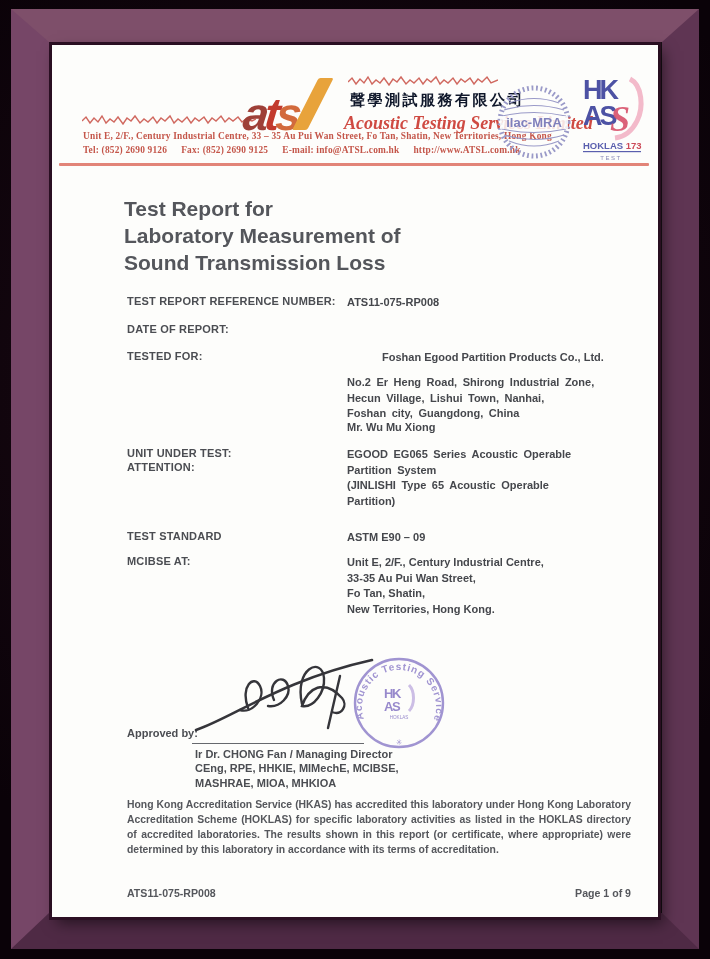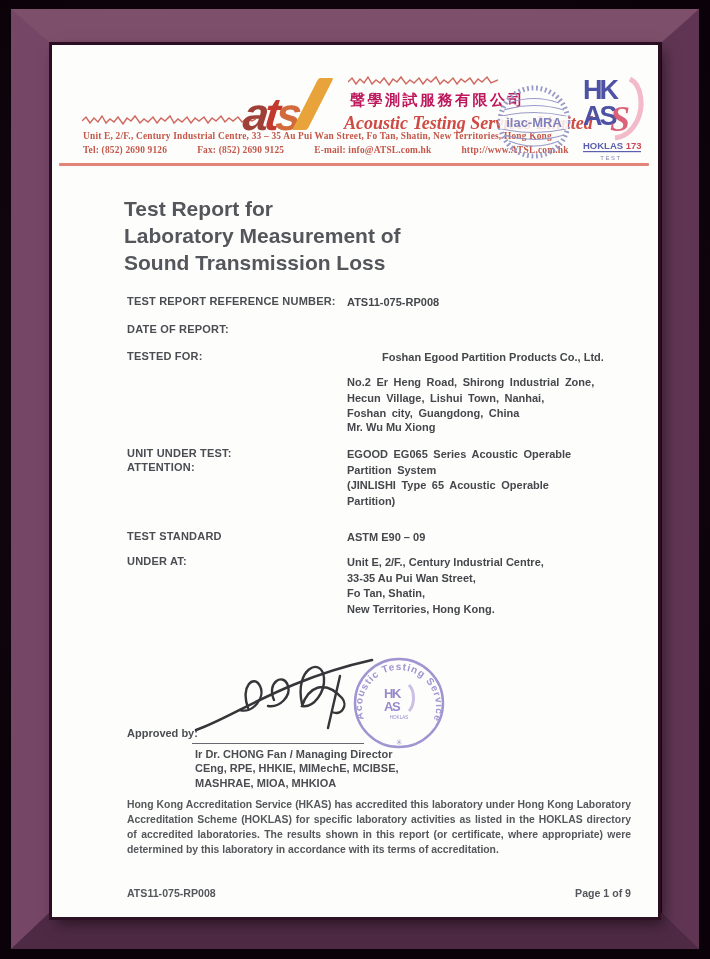--- a/index.html
+++ b/index.html
@@ -22,26 +22,26 @@
     background:#fdfdfb;
     box-shadow:0 0 0 3px rgba(44,16,36,.9), 5px 6px 14px rgba(0,0,0,.55);
   }
   .abs{position:absolute;}
   
   .atsl{font-style:italic;font-weight:bold;font-size:46px;letter-spacing:-4px;
         transform:skewX(-6deg);line-height:1;}
   .atsl span{display:inline-block;}
   .slash{display:inline-block;width:15px;height:52px;background:#e8a33b;
          transform:skewX(-22deg);margin-left:6px;border-radius:2px;}
-  .cn{font-size:15px;font-weight:bold;color:#be185d;letter-spacing:2.5px;}
+  .cn{font-size:15px;font-weight:bold;color:#0f172a;letter-spacing:2.5px;}
   .script{font-family:"Liberation Serif", serif;font-style:italic;font-weight:bold;
           font-size:18px;color:#cf4a42;}
   .addr{font-family:"Liberation Serif", serif;font-weight:bold;font-size:9.4px;
         color:#c4564a;letter-spacing:.2px;}
-  .contact{display:flex;gap:30px;align-items:flex-end;}
+  .contact{display:flex;gap:14px;align-items:flex-end;}
   .rule{height:3px;background:#e28478;border-radius:1px;}
   
   .title{font-size:21px;line-height:27px;font-weight:bold;color:#54565b;}
   .lbl{font-size:11px;font-weight:bold;color:#4b4d52;letter-spacing:.2px;}
   .val{font-size:11px;font-weight:bold;color:#45474c;white-space:pre-line;
        line-height:15.5px;width:290px;}
   .wsp{word-spacing:2.5px;}
   .appr{font-size:11px;font-weight:bold;color:#4b4d52;}
   .sigline{border-top:1.6px solid #66686d;width:172px;}
   .name{font-size:11px;font-weight:bold;color:#4b4d52;line-height:14.5px;
@@ -131,21 +131,21 @@
 
   <div class="abs lbl" style="left:75px;top:402px;">UNIT UNDER TEST:</div>
   <div class="abs val wsp" style="left:295px;top:402px;">EGOOD EG065 Series Acoustic Operable
 Partition System
 (JINLISHI Type 65 Acoustic Operable
 Partition)</div>
 
   <div class="abs lbl" style="left:75px;top:485px;">TEST STANDARD</div>
   <div class="abs val" style="left:295px;top:485px;">ASTM E90 – 09</div>
 
-  <div class="abs lbl" style="left:75px;top:510px;">UNDER AT:</div>
+  <div class="abs lbl" style="left:75px;top:510px;">MCIBSE AT:</div>
   <div class="abs val" style="left:295px;top:510px;">Unit E, 2/F., Century Industrial Centre,
 33-35 Au Pui Wan Street,
 Fo Tan, Shatin,
 New Territories, Hong Kong.</div>
 
   <svg class="abs" style="left:138px;top:601px;" width="195" height="98" viewBox="0 0 195 98">
     <path d="M6,84 C42,72 92,34 182,14" fill="none" stroke="#35353a" stroke-width="2.6" stroke-linecap="round"></path>
     <path d="M58,62 C50,40 64,28 70,40 C76,52 62,68 50,64" fill="none" stroke="#35353a" stroke-width="2.4" stroke-linecap="round"></path>
     <path d="M84,54 C76,36 94,26 98,40 C101,50 90,62 78,60" fill="none" stroke="#35353a" stroke-width="2.4" stroke-linecap="round"></path>
     <path d="M112,58 C104,22 132,10 134,32 C135,46 124,62 112,60 C118,42 134,32 152,52 C158,59 152,70 142,66" fill="none" stroke="#35353a" stroke-width="2.4" stroke-linecap="round"></path>

